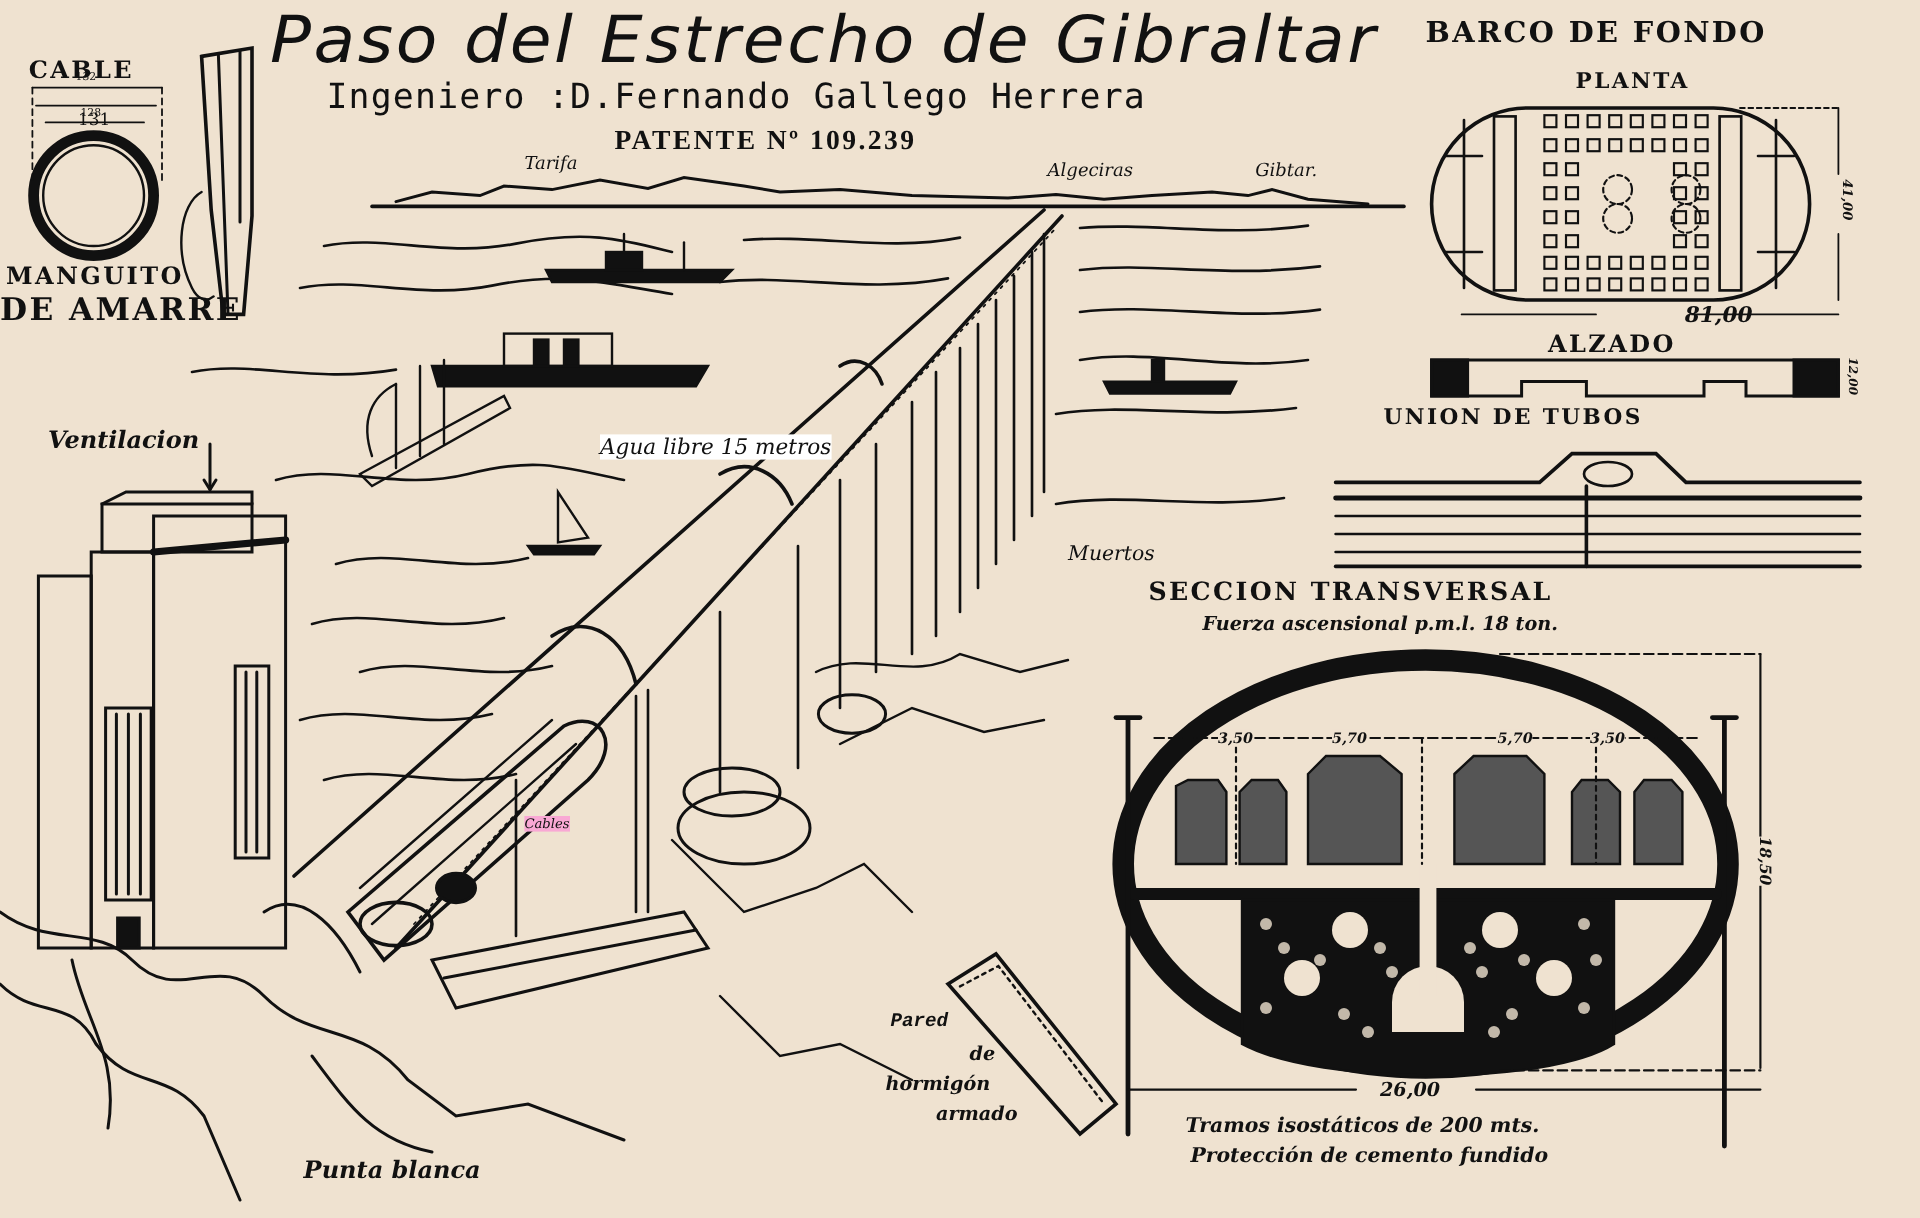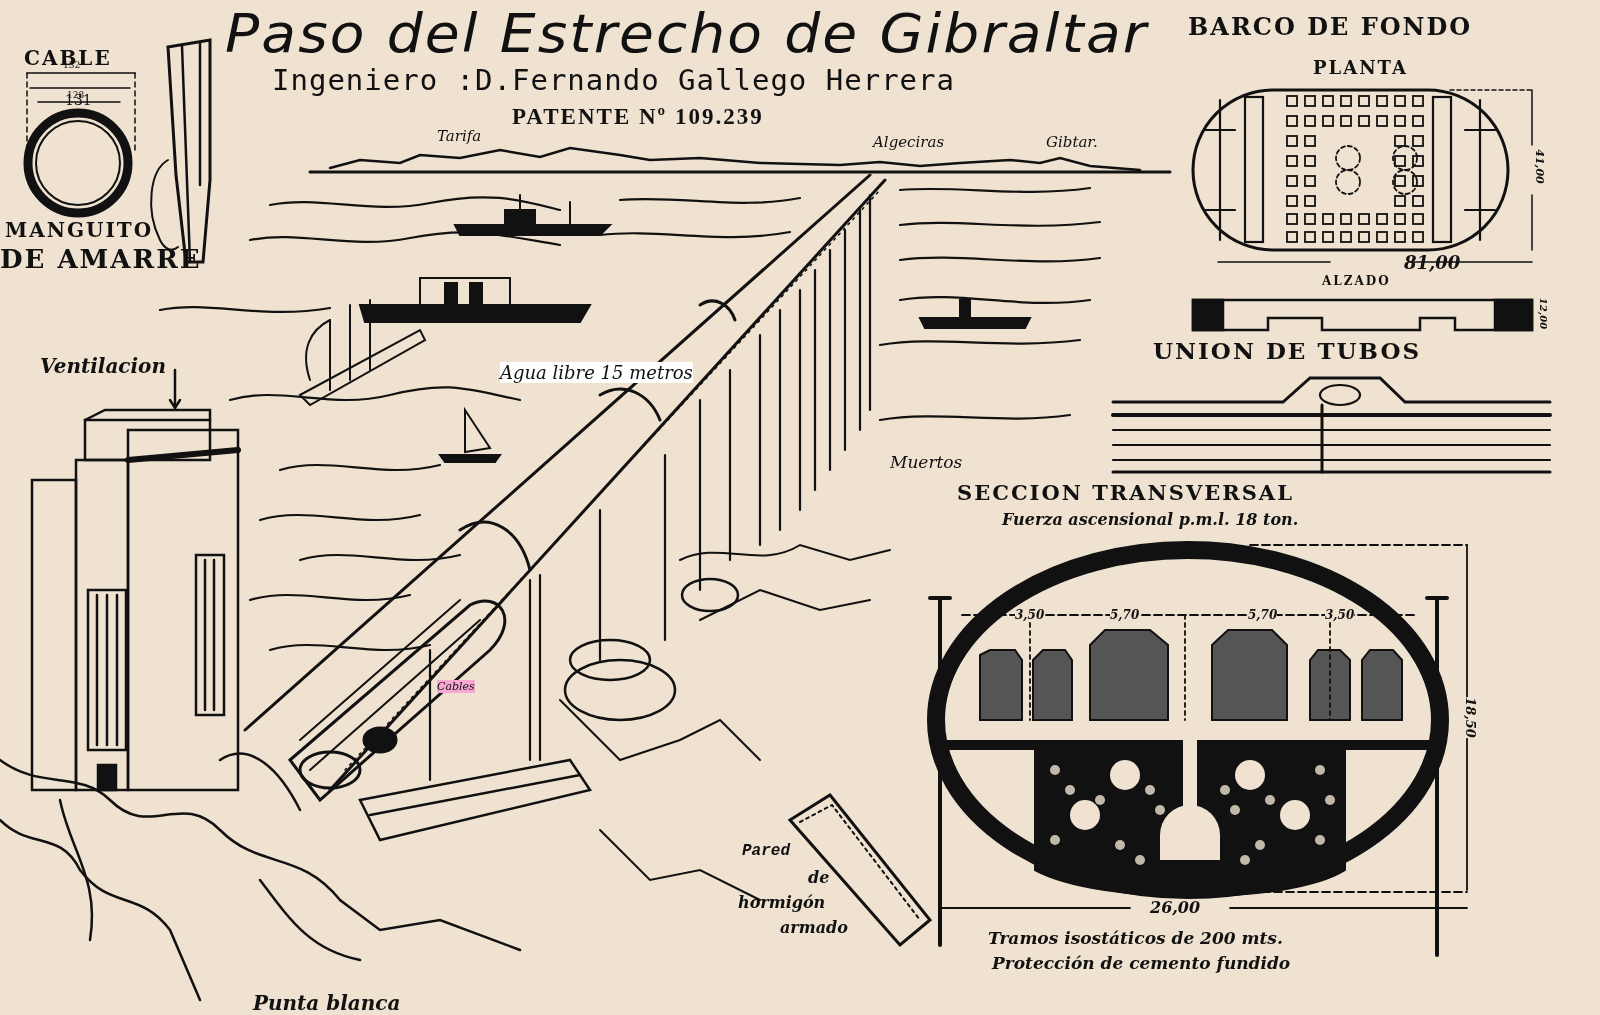--- a/index.html
+++ b/index.html
@@ -330,37 +330,37 @@
 <div class="abs" style="left:63px;top:60px;font-size:9px;">132</div>
 <div class="abs" style="left:65px;top:92px;font-size:14px;">131</div>
 <div class="abs" style="left:67px;top:90px;font-size:9px;">128</div>
 <div class="abs caps" style="left:5px;top:218px;font-size:20px;">MANGUITO</div>
 <div class="abs caps" style="left:0px;top:244px;font-size:26px;">DE AMARRE</div>
 
 <div class="abs caps" style="left:1188px;top:12px;font-size:24px;">BARCO DE FONDO</div>
 <div class="abs caps" style="left:1313px;top:57px;font-size:18px;">PLANTA</div>
 <div class="abs script" style="left:1404px;top:252px;font-size:18px;">81,00</div>
 <div class="abs script" style="left:1522px;top:160px;font-size:11px;transform:rotate(90deg);">41,00</div>
-<div class="abs caps" style="left:1322px;top:274px;font-size:12px;text-align:right;">ALZADO</div>
+<div class="abs caps" style="left:1290px;top:274px;font-size:20px;text-align:right;">ALZADO</div>
 <div class="abs script" style="left:1528px;top:308px;font-size:10px;transform:rotate(90deg);">12,00</div>
 
-<div class="abs caps" style="left:1153px;top:337px;font-size:23px;">UNION DE TUBOS</div>
+<div class="abs caps" style="left:1153px;top:337px;font-size:18px;">UNION DE TUBOS</div>
 
 <div class="abs caps" style="left:957px;top:480px;font-size:21px;">SECCION TRANSVERSAL</div>
 <div class="abs script" style="left:1002px;top:510px;font-size:16px;">Fuerza ascensional p.m.l. 18 ton.</div>
 <div class="abs script" style="left:1015px;top:608px;font-size:12px;background:#efe2d0;">3,50</div>
 <div class="abs script" style="left:1110px;top:608px;font-size:12px;background:#efe2d0;">5,70</div>
 <div class="abs script" style="left:1248px;top:608px;font-size:12px;background:#efe2d0;">5,70</div>
 <div class="abs script" style="left:1325px;top:608px;font-size:12px;background:#efe2d0;">3,50</div>
 <div class="abs script" style="left:1450px;top:710px;font-size:13px;transform:rotate(90deg);background:#efe2d0;">18,50</div>
 <div class="abs script" style="left:1150px;top:898px;font-size:16px;">26,00</div>
 <div class="abs script" style="left:988px;top:928px;font-size:17px;">Tramos isostáticos de 200 mts.</div>
 <div class="abs script" style="left:992px;top:953px;font-size:17px;">Protección de cemento fundido</div>
 
 <div class="abs hand" style="left:40px;top:354px;font-size:20px;font-weight:bold;">Ventilacion</div>
 <div class="abs hand" style="left:500px;top:362px;font-size:18px;background:#ffffff;">Agua libre 15 metros</div>
 <div class="abs hand" style="left:890px;top:452px;font-size:17px;">Muertos</div>
 <div class="abs hand" style="left:437px;top:680px;font-size:11px;background:#f9a8d4;">Cables</div>
 <div class="abs script" style="left:742px;top:842px;font-size:16px;font-family:Liberation Mono, monospace;">Pared</div>
 <div class="abs script" style="left:808px;top:868px;font-size:16px;">de</div>
 <div class="abs script" style="left:738px;top:893px;font-size:16px;">hormigón</div>
 <div class="abs script" style="left:780px;top:918px;font-size:16px;">armado</div>
-<div class="abs hand" style="left:253px;top:963px;font-size:20px;font-weight:bold;margin-top:28px;">Punta blanca</div>
+<div class="abs hand" style="left:253px;top:963px;font-size:20px;font-weight:bold;">Punta blanca</div>
 
 </body></html>

